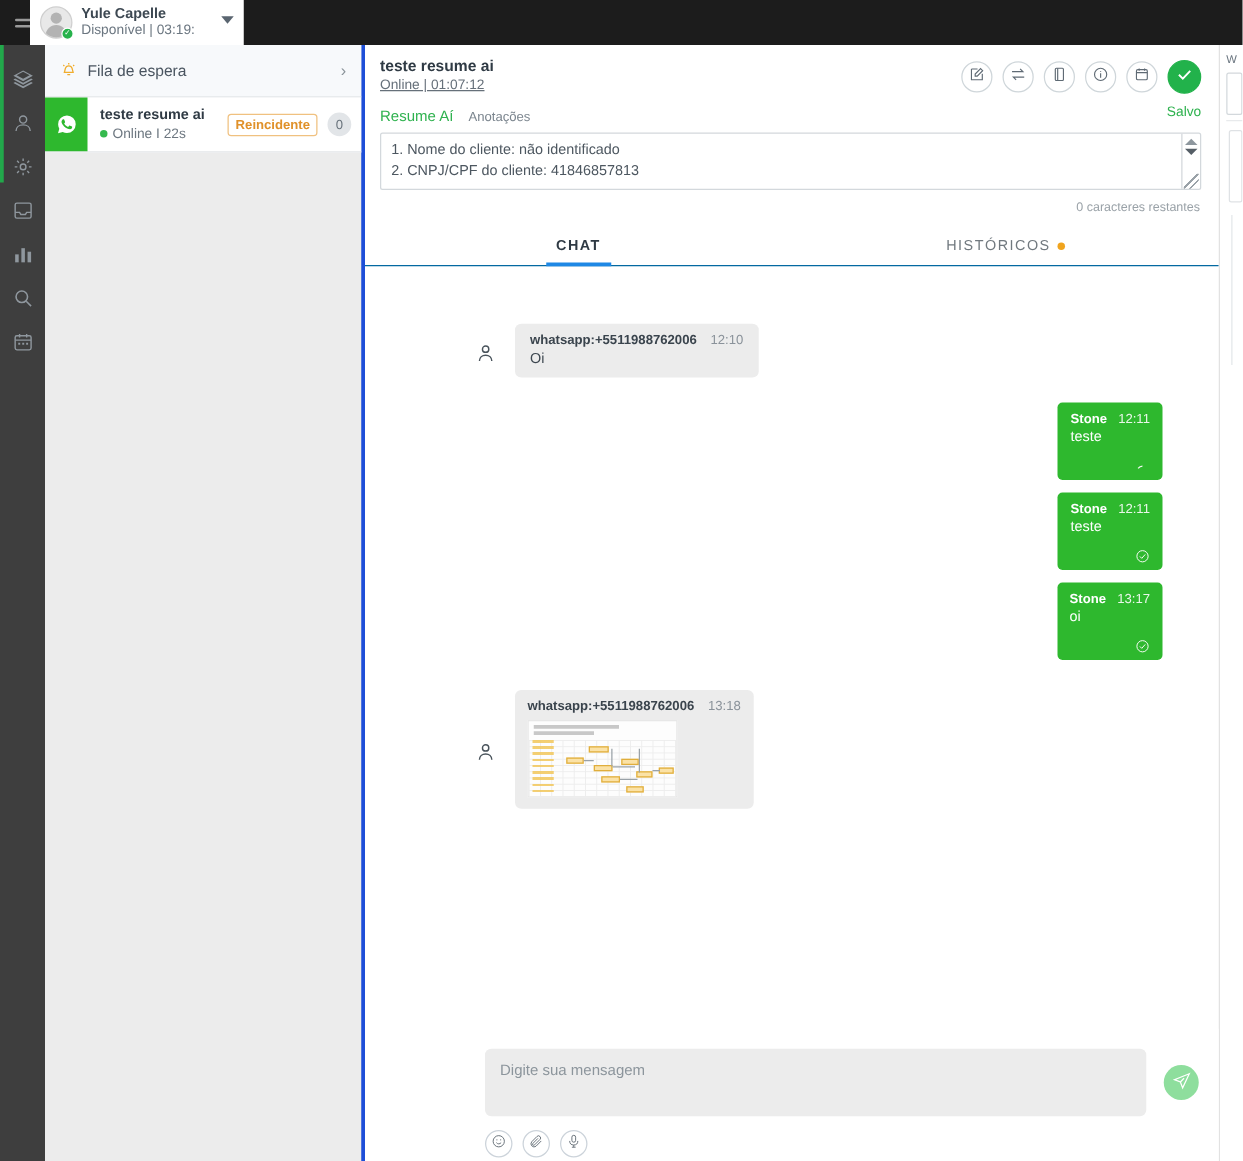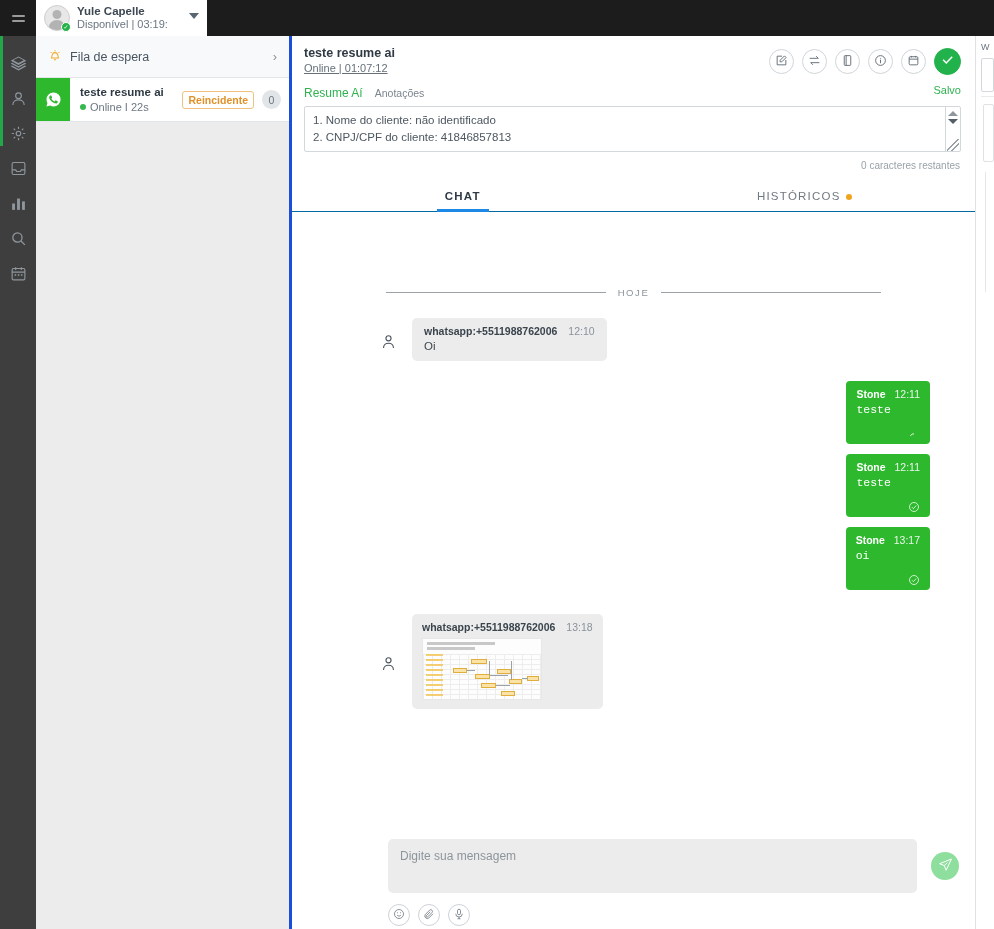--- a/index.html
+++ b/index.html
@@ -23,21 +23,21 @@
     width: 36px; height: 36px;
     display: flex; flex-direction: column;
     align-items: center; justify-content: center;
     gap: 3px; cursor: pointer;
   }
   .hamburger span {
     display: block; width: 13px; height: 2px;
     background: #9a9a9a; border-radius: 1px;
   }
   .user-chip {
-    position: absolute; left: 36px; top: 0;
+    position: absolute; left: 24px; top: 0;
     width: 171px; height: 36px;
     background: #ffffff;
     display: flex; align-items: center;
     padding: 0 6px 0 8px;
     cursor: pointer;
   }
   .avatar-wrap { position: relative; width: 26px; height: 26px; flex: 0 0 26px; }
   .avatar {
     width: 26px; height: 26px; border-radius: 50%;
     background: #e8e8e8; border: 1px solid #cfcfcf;
@@ -278,21 +278,21 @@
   .bub-time { color: #8a929a; margin-left: 8px; }
   .bub-text { font-size: 11.5px; color: #3d4750; margin-top: 3px; }
 
   .bubble-out {
     background: #2eb82e; border-radius: 4px;
     padding: 7px 10px 6px; min-width: 68px;
     margin-right: 29px; color: #fff;
   }
   .bubble-out .bub-from { color: #fff; }
   .bubble-out .bub-time { color: #eaf7ea; margin-left: 6px; }
-  .bubble-out .bub-text { color: #fff; font-family: Liberation Mono, monospace; }
+  .bubble-out .bub-text { color: #fff; }
   .bub-status { text-align: right; margin-top: 10px; height: 12px; }
   .bub-status svg { width: 12px; height: 12px; color: #fff; opacity: .95; }
 
   .img-bubble { background: #ececec; border-radius: 5px; padding: 7px 10px 9px; }
   .thumb {
     width: 120px; height: 62px; margin-top: 5px;
     background: #fdfdfd; border: 1px solid #e7e7e7;
     position: relative; overflow: hidden;
   }
   .thumb .hdr {
@@ -570,25 +570,20 @@
       <span>CHAT</span>
     </div>
     <div class="tab-main">
       <span>HISTÓRICOS</span><span class="tab-dot"></span>
     </div>
   </div>
 
   <div class="msgs">
 
 
-    <div class="day-sep">
-      <div class="ln"></div>
-      <div class="lbl">HOJE</div>
-      <div class="ln"></div>
-    </div>
 
     <div class="msg-row">
       <div class="msg-avatar">
         <svg viewBox="0 0 24 24" fill="none" stroke="currentColor" stroke-width="1.6">
             <circle cx="12" cy="7.5" r="3.6"></circle>
             <path d="M5 21c0-4 3.1-6.6 7-6.6s7 2.6 7 6.6"></path>
           </svg>
       </div>
       <div class="bubble-in">
         <div class="bub-head">

